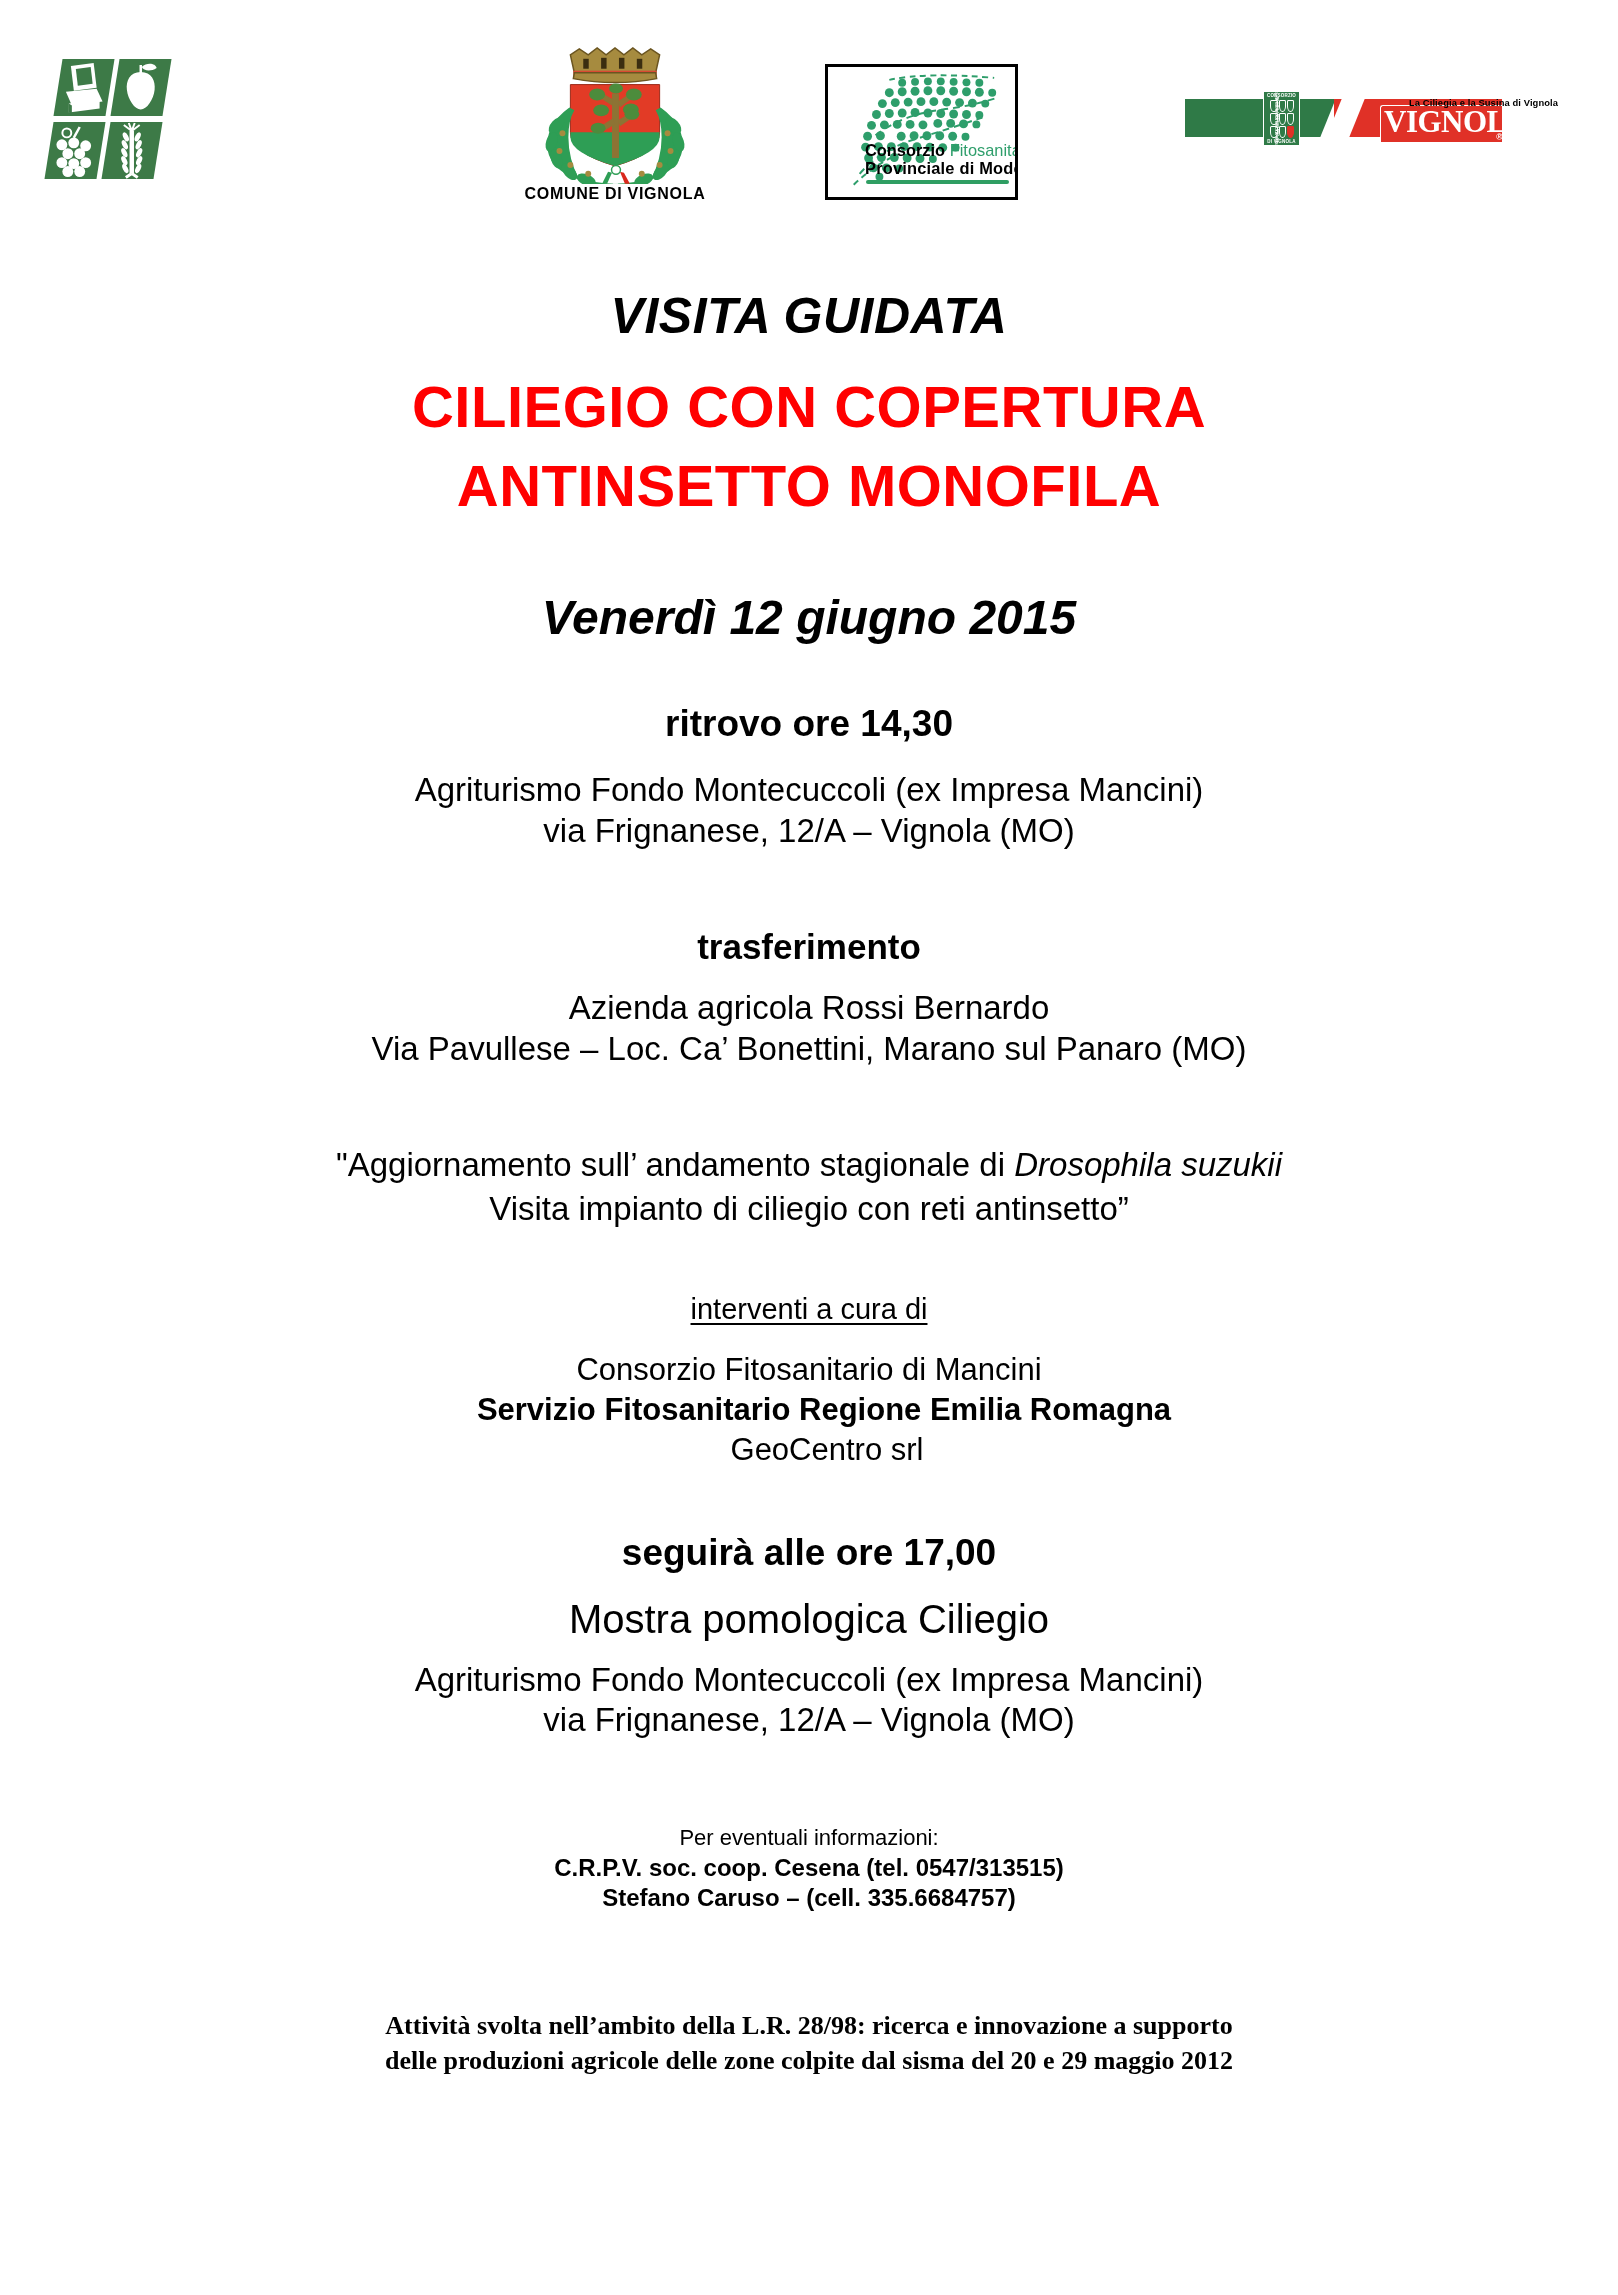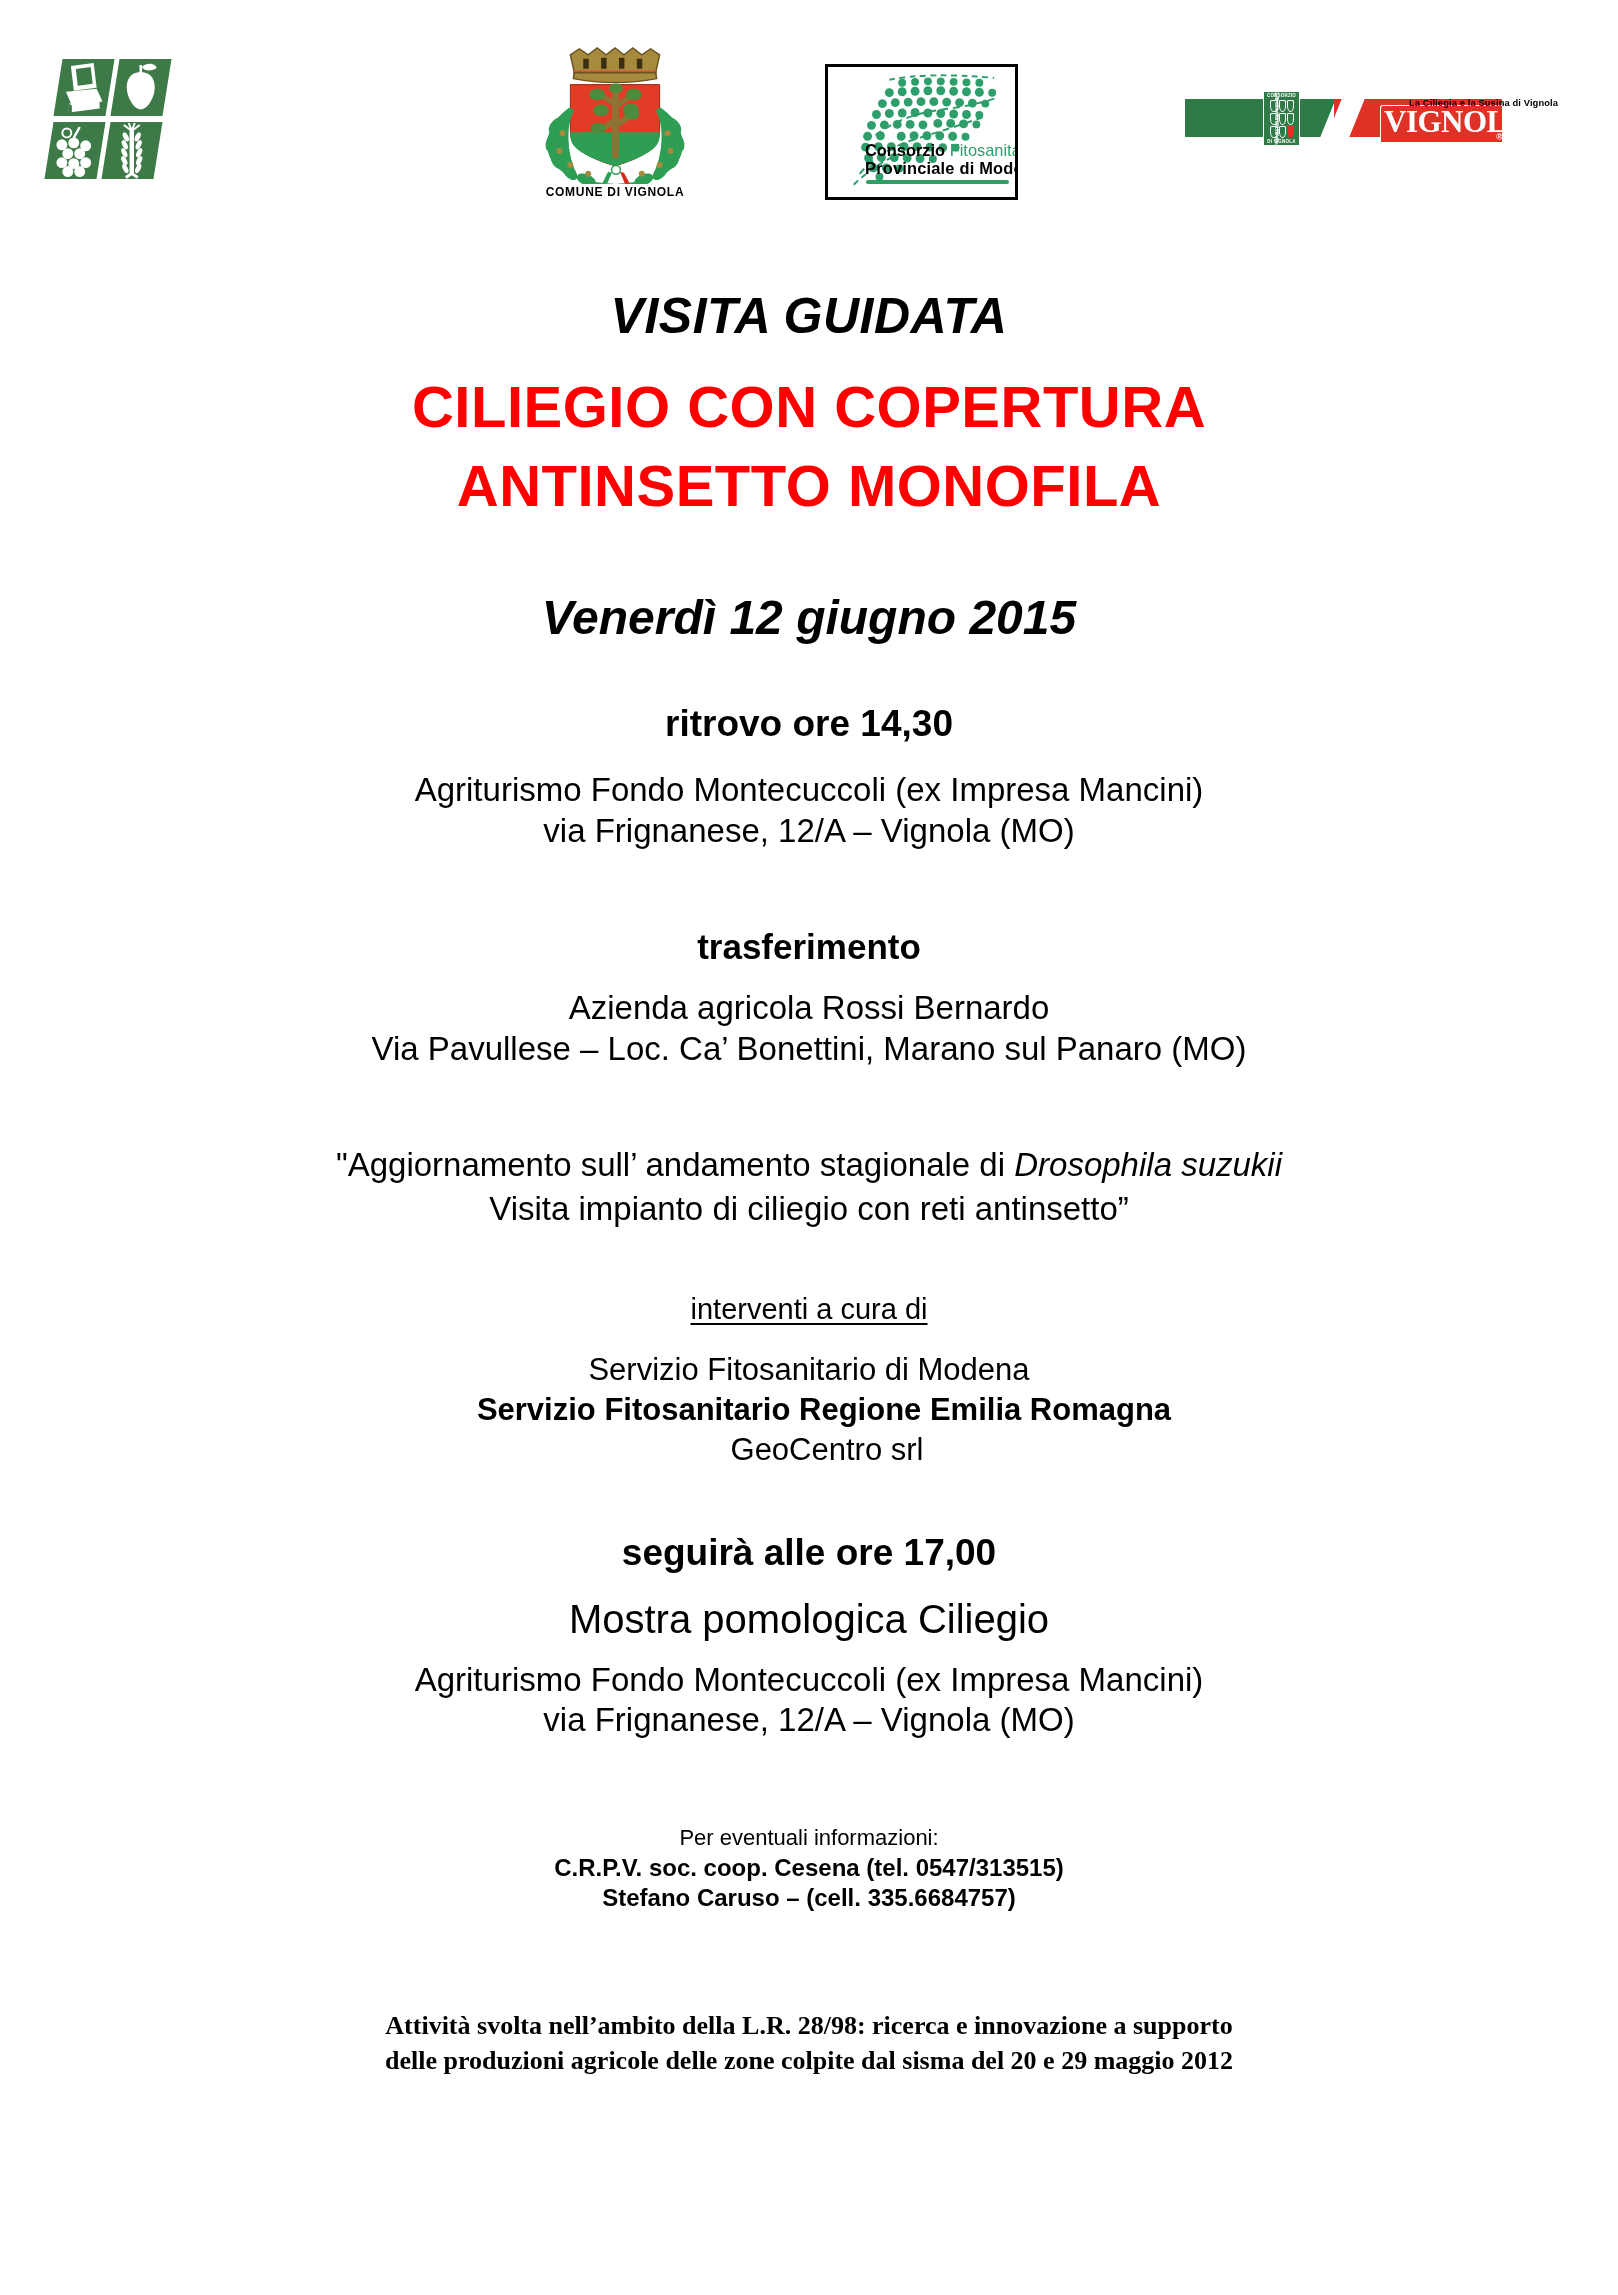--- a/index.html
+++ b/index.html
@@ -98,21 +98,21 @@
     position: absolute;
     left: 496px;
     top: 35px;
     width: 238px;
     text-align: center;
   }
   .comune-crest { position: relative; width: 238px; height: 149px; margin: 0 auto; }
   .comune-label {
     font-family: "Liberation Sans", sans-serif;
     font-weight: 700;
-    font-size: 12px;
+    font-size: 16px;
     letter-spacing: 0.7px;
     color: #000;
     margin-top: 1px;
     white-space: nowrap;
   }
 
   
   .consorzio-logo {
     position: absolute;
     left: 825px;
@@ -662,21 +662,21 @@
   <div class="t-addr1b line">via Frignanese, 12/A – Vignola (MO)</div>
 
   <div class="t-trasf line">trasferimento</div>
   <div class="t-az line">Azienda agricola Rossi Bernardo</div>
   <div class="t-azaddr line">Via Pavullese – Loc. Ca’ Bonettini, Marano sul Panaro (MO)</div>
 
   <div class="t-quote1 line"><span>"Aggiornamento sull’ andamento stagionale di </span><span class="sci">Drosophila suzukii</span></div>
   <div class="t-quote2 line">Visita  impianto di ciliegio con reti antinsetto”</div>
 
   <div class="t-interv line"><span>interventi a cura di</span></div>
-  <div class="t-org1 line">Servizio Fitosanitario di Modena</div>
+  <div class="t-org1 line">Consorzio Fitosanitario di Mancini</div>
   <div class="t-org2 line">Servizio Fitosanitario Regione Emilia Romagna</div>
   <div class="t-org3 line">GeoCentro srl</div>
 
   <div class="t-seguira line">seguirà alle ore 17,00</div>
   <div class="t-mostra line">Mostra pomologica Ciliegio</div>
   <div class="t-addr2a line">Agriturismo Fondo Montecuccoli (ex Impresa Mancini)</div>
   <div class="t-addr2b line">via Frignanese, 12/A – Vignola (MO)</div>
 
   <div class="t-info0 line">Per eventuali informazioni:</div>
   <div class="t-info1 line">C.R.P.V. soc. coop. Cesena (tel. 0547/313515)</div>

